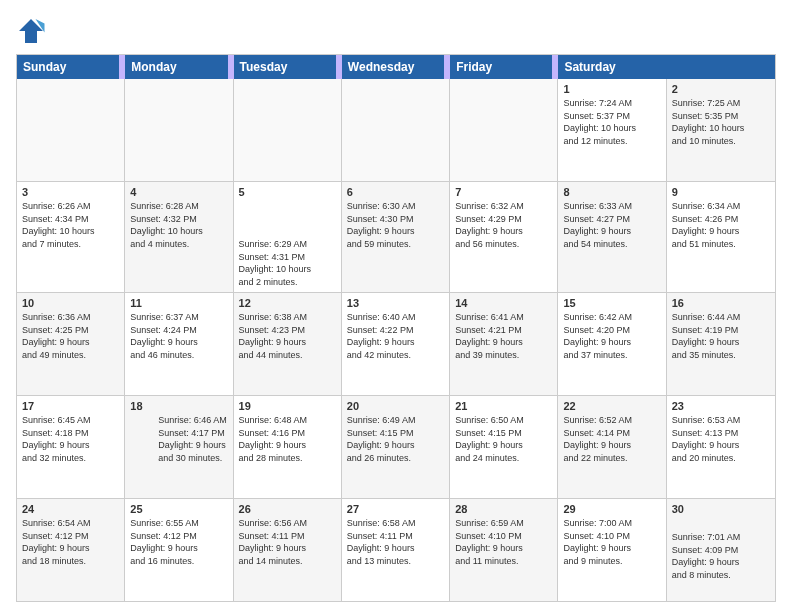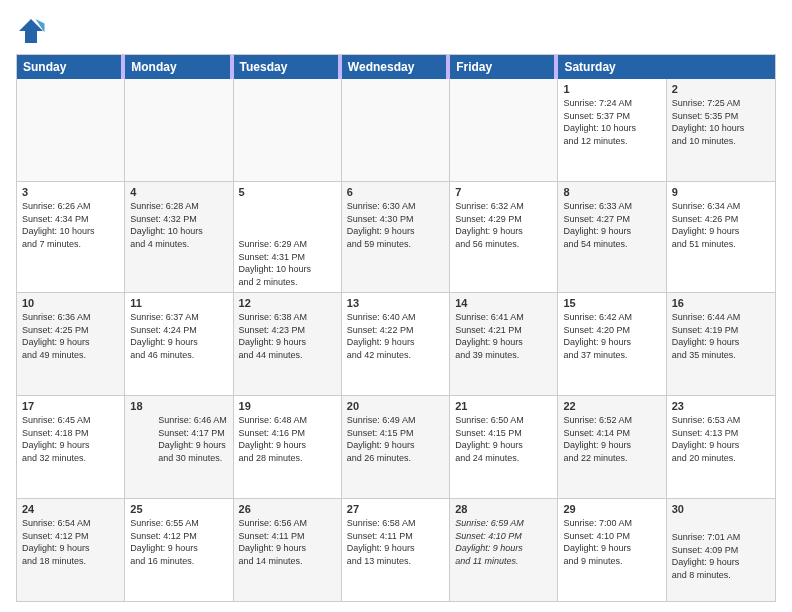--- a/index.html
+++ b/index.html
@@ -61,21 +61,21 @@
       display: grid;
       grid-template-columns: repeat(7, 1fr);
       background: #2563a8;
     }
     .cal-header-cell {
       color: #fff;
       font-size: 12px;
       font-weight: bold;
       padding: 5px 6px;
       text-align: left;
-      border-right: 4px solid #c4b5fd;
+      border-right: 6px solid #c4b5fd;
     }
     .cal-header-cell:last-child { border-right: none; }
     .cal-body {
       flex: 1;
       display: flex;
       flex-direction: column;
     }
     .cal-row {
       flex: 1;
       display: grid;
@@ -336,21 +336,21 @@
           </div>
           <div class="cal-cell">
             <span class="day-num">27</span>
             <div class="cell-text" style="white-space: pre-line;">Sunrise: 6:58 AM
 Sunset: 4:11 PM
 Daylight: 9 hours
 and 13 minutes.</div>
           </div>
           <div class="cal-cell alt">
             <span class="day-num">28</span>
-            <div class="cell-text" style="white-space: pre-line; font-style: italic;">Sunrise: 6:59 AM
+            <div class="cell-text" style="white-space: pre-line;">Sunrise: 6:59 AM
 Sunset: 4:10 PM
 Daylight: 9 hours
 and 11 minutes.</div>
           </div>
           <div class="cal-cell">
             <span class="day-num">29</span>
             <div class="cell-text" style="white-space: pre-line;">Sunrise: 7:00 AM
 Sunset: 4:10 PM
 Daylight: 9 hours
 and 9 minutes.</div>

